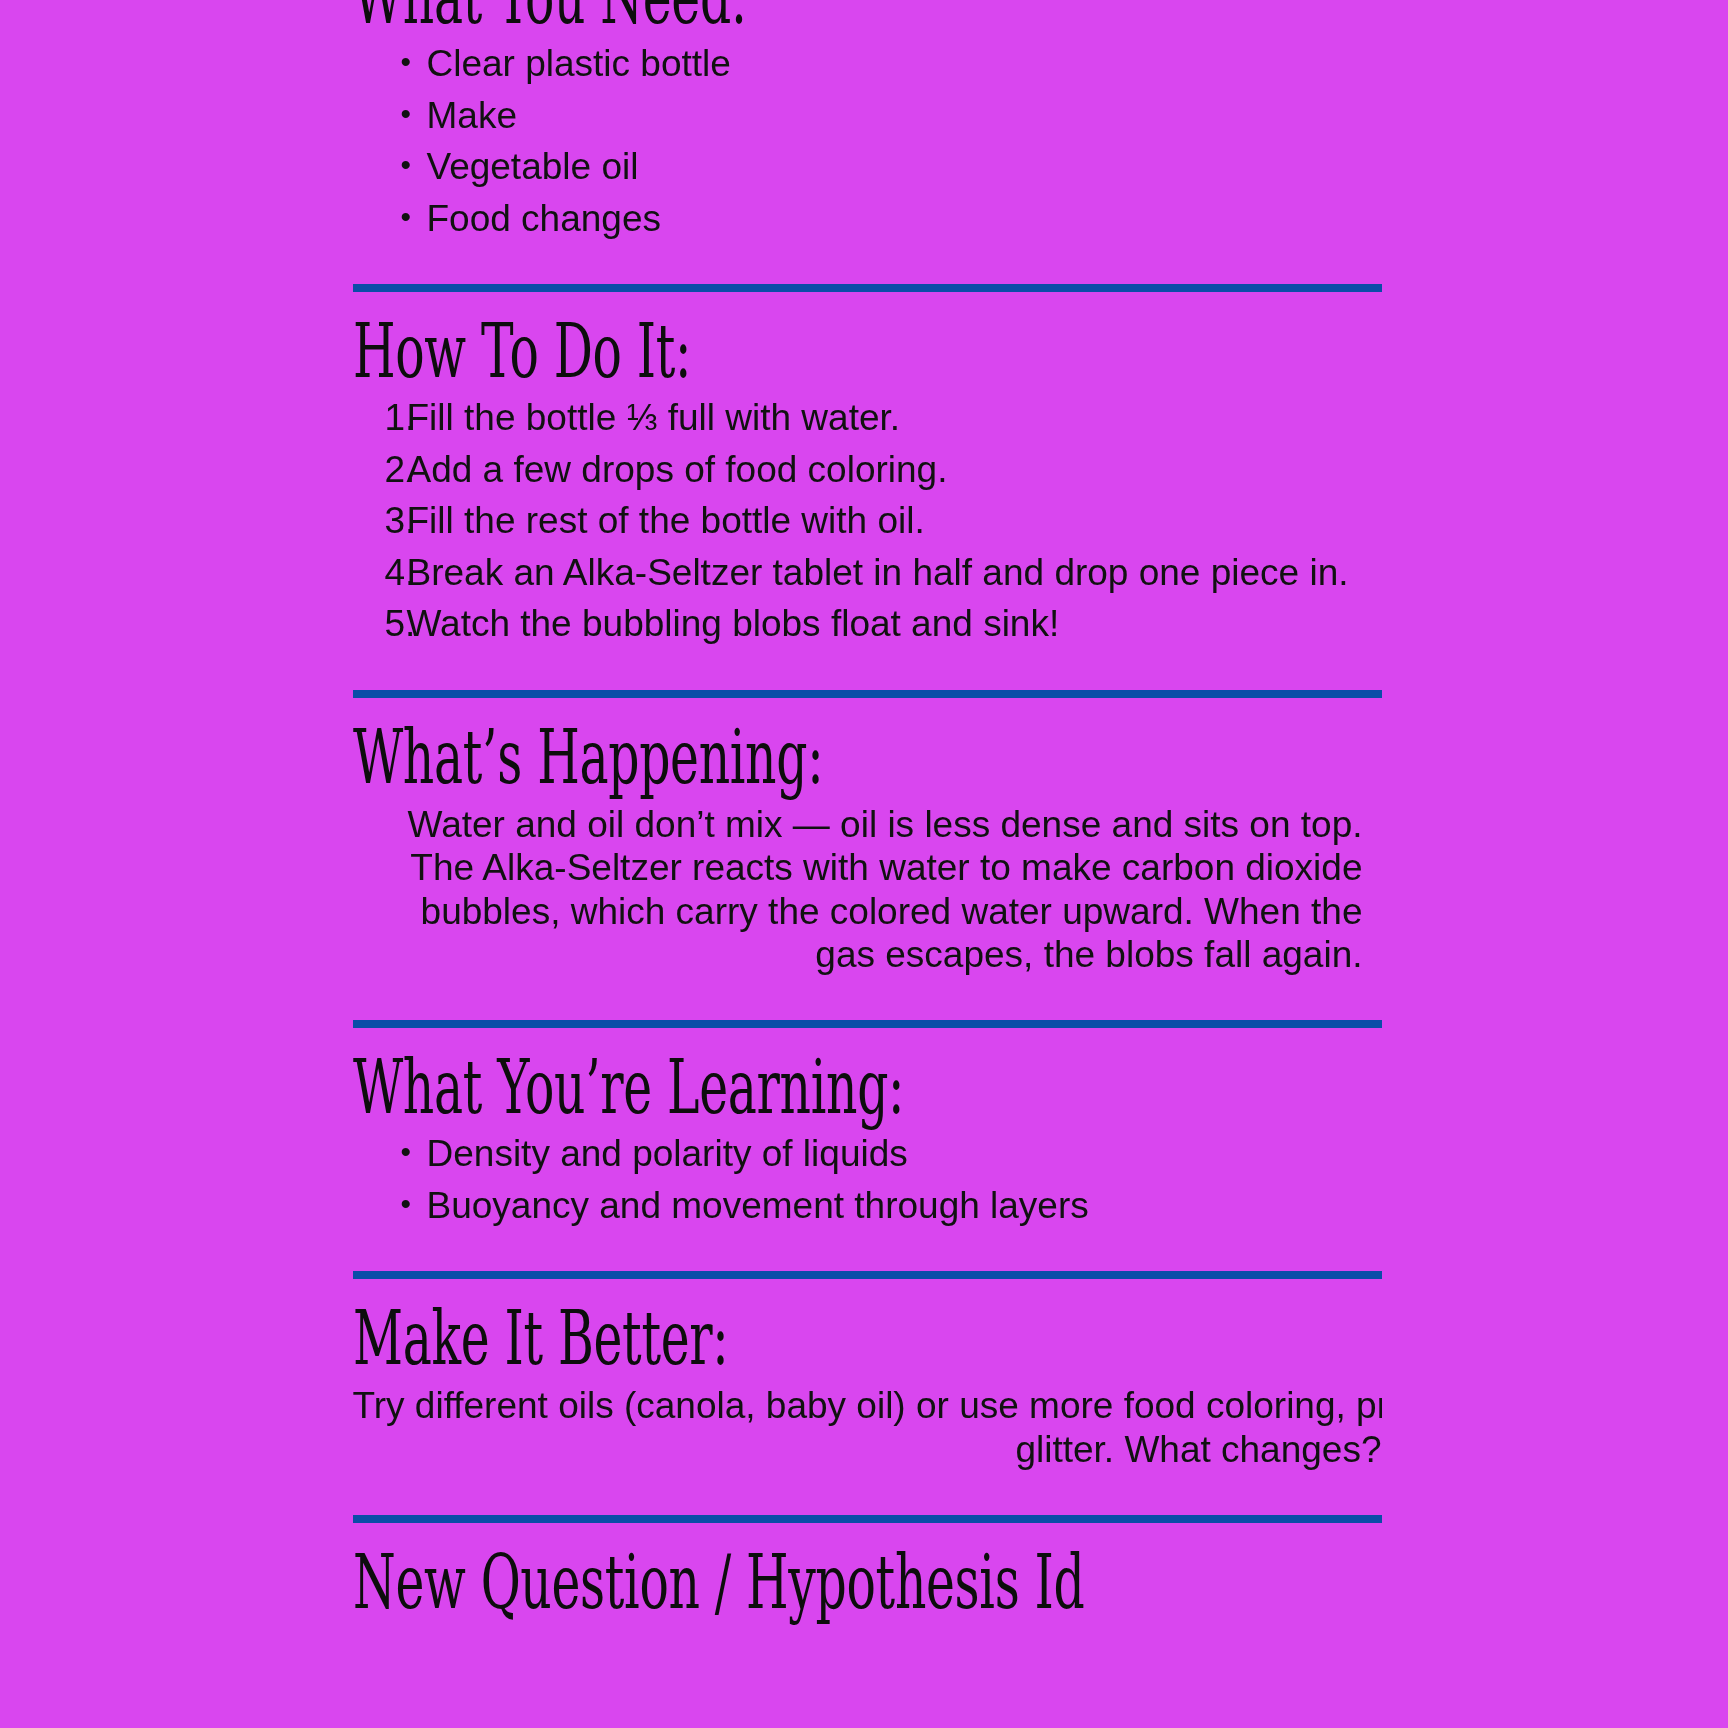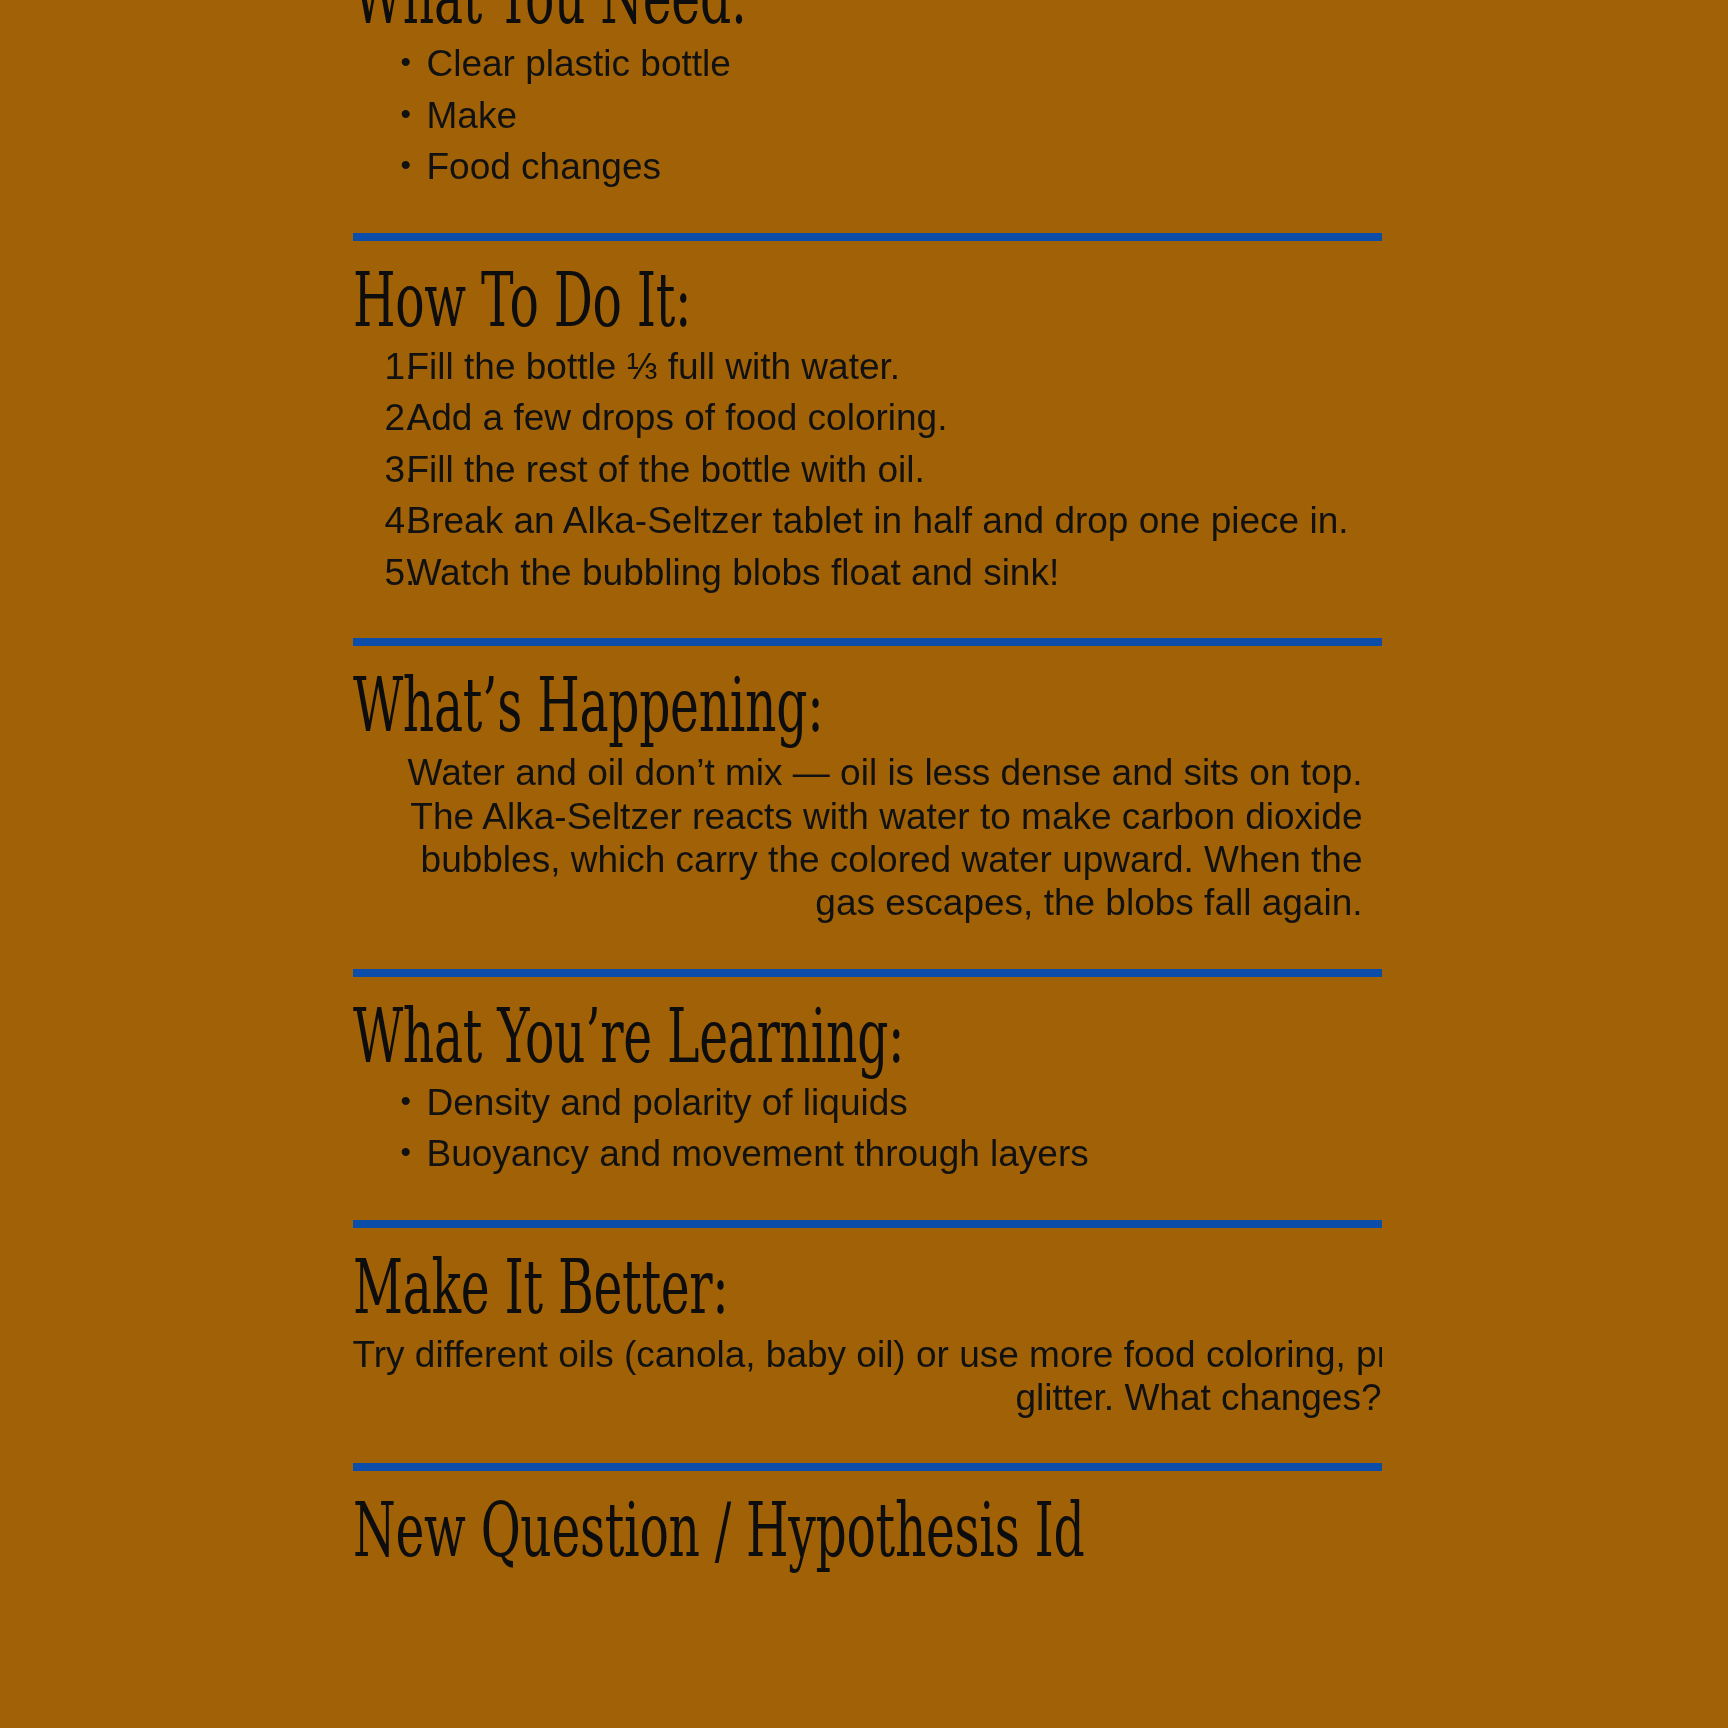--- a/index.html
+++ b/index.html
@@ -12,21 +12,21 @@
     height: 1728px;
     overflow: hidden;
     font-family: "Liberation Sans", sans-serif;
     color: #111111;
   }
 
   .page {
     position: relative;
     width: 1728px;
     height: 1728px;
-    background: #a16207;
+    background: #d946ef;
     overflow: hidden;
   }
 
   
   .doc {
     position: absolute;
     left: 0;
     top: -62px;
     width: 1728px;
     padding: 0 0 0 0;
@@ -139,20 +139,21 @@
 
 <div class="page">
   <div class="doc">
     <div class="content">
 
       <h2 class="section-title">What You Need:</h2>
 
       <ul class="bullets">
         <li>Clear plastic bottle</li>
         <li>Make</li>
+        <li>Vegetable oil</li>
         <li>Food changes</li>
       </ul>
 
       <hr class="divider">
 
       <h2 class="section-title">How To Do It:</h2>
 
       <ol class="steps">
         <li>Fill the bottle ⅓ full with water.</li>
         <li>Add a few drops of food coloring.</li>

